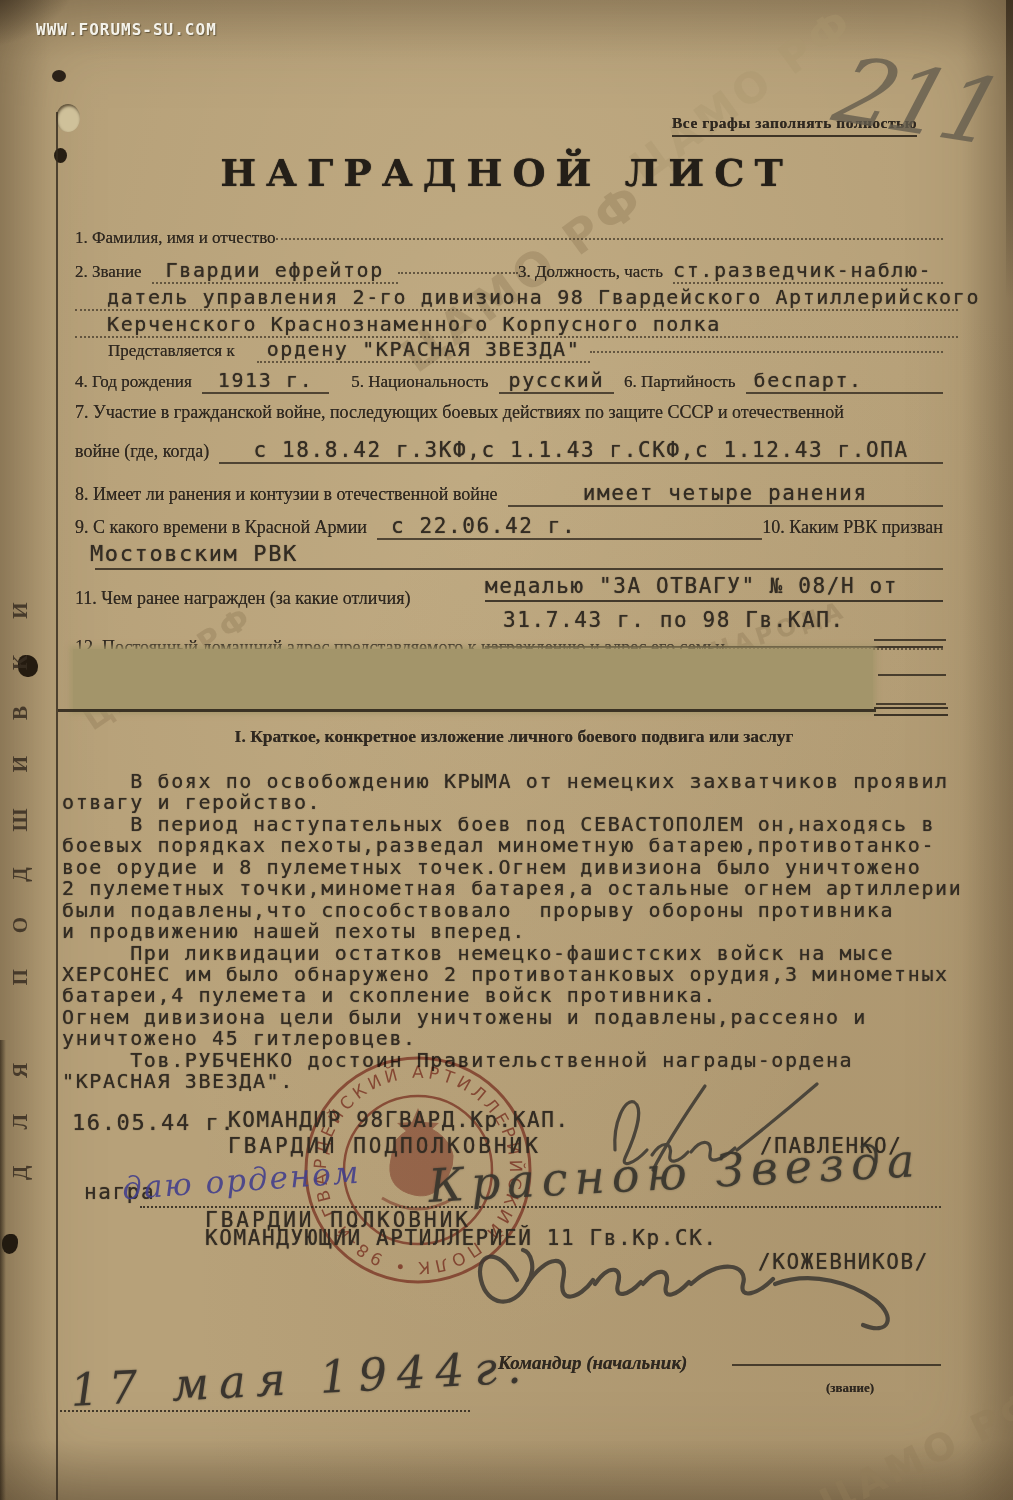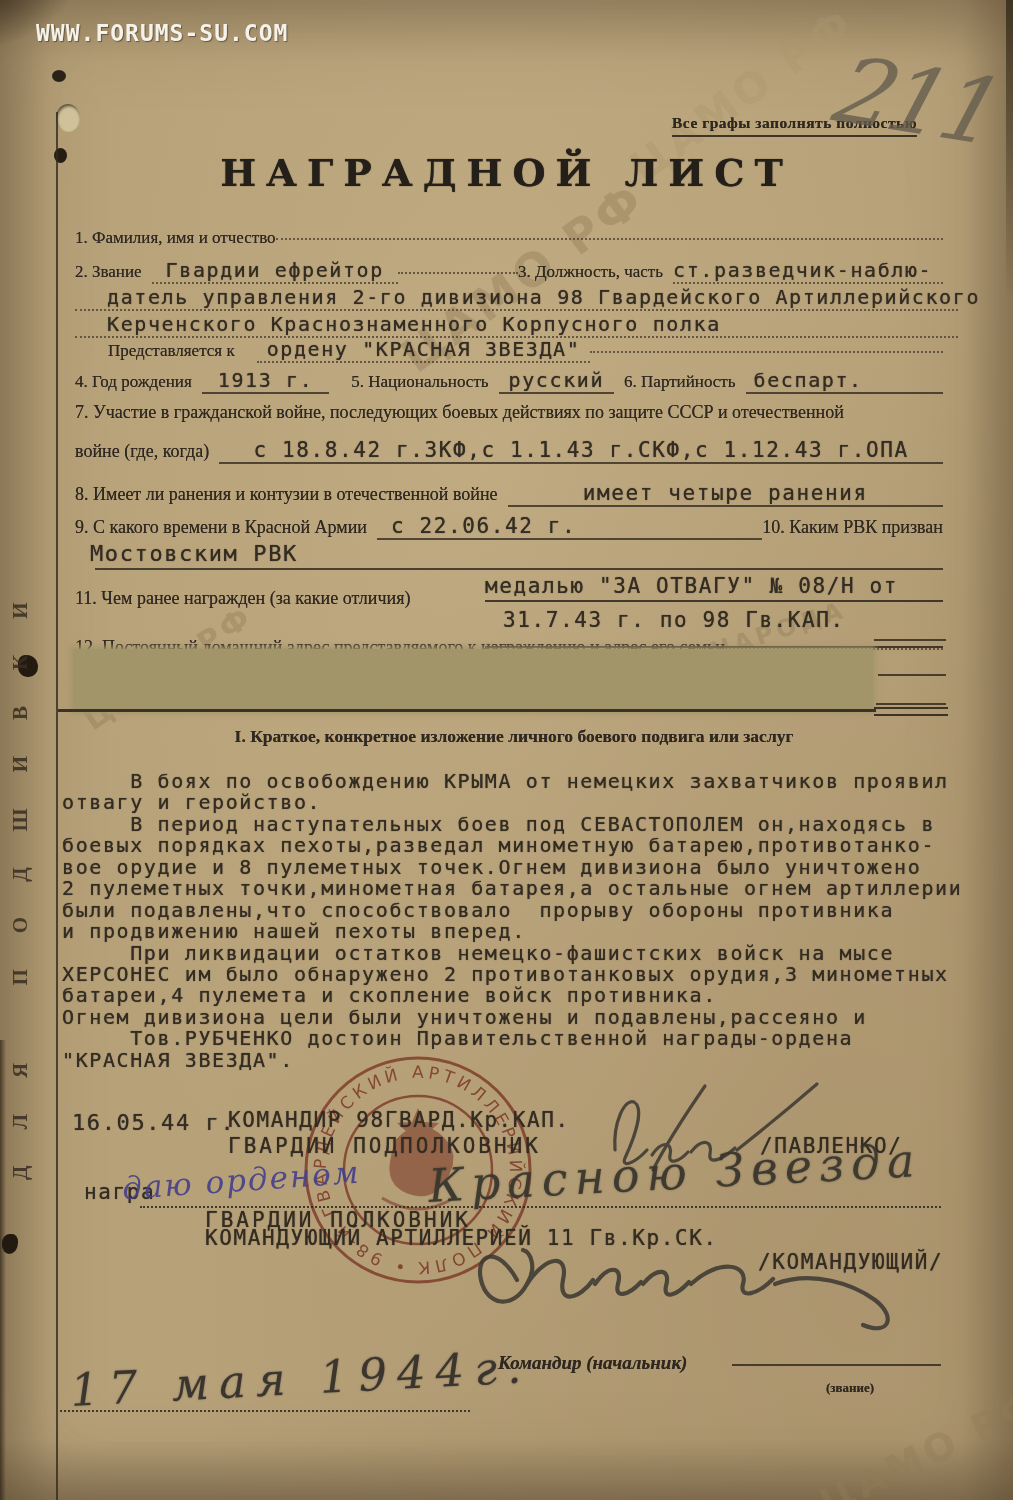--- a/index.html
+++ b/index.html
@@ -50,21 +50,21 @@
   <div class="blem" style="left:54px;top:148px;width:13px;height:15px;background:#271e13;"></div>
   <div class="blem" style="left:18px;top:655px;width:20px;height:22px;background:#241b10;border-radius:40% 60% 50% 50%;"></div>
   <div class="blem" style="left:2px;top:1234px;width:16px;height:20px;background:#221a10;border-radius:50% 40% 60% 50%;"></div>
 
   <div class="wm" style="left:610px;top:70px;font-size:42px;transform:rotate(-36deg);color:rgba(170,150,110,.4);">ЦАМО РФ</div>
   <div class="wm" style="left:380px;top:250px;font-size:46px;transform:rotate(-36deg);">ЦАМО РФ</div>
   <div class="wm" style="left:560px;top:640px;font-size:24px;transform:rotate(-18deg);">ПОДВИГ НАРОДА</div>
   <div class="wm" style="left:70px;top:650px;font-size:30px;transform:rotate(-34deg);">ЦАМО РФ</div>
   <div class="wm" style="left:810px;top:1430px;font-size:38px;transform:rotate(-26deg);">ЦАМО РФ</div>
 
-  <div class="abs" style="left:36px;top:20px;font-family:'DejaVu Sans Mono',monospace;font-weight:bold;font-size:23px;
+  <div class="abs" style="left:36px;top:20px;font-family:'DejaVu Sans Mono',monospace;font-weight:bold;font-size:16px;
               color:#f4f2ea;letter-spacing:1px;text-shadow:1px 1px 1px rgba(60,50,30,.6);">WWW.FORUMS-SU.COM</div>
 
   <div class="abs" style="left:56px;top:112px;width:2px;height:1388px;background:rgba(52,42,30,.8);"></div>
   <div class="abs" style="left:8px;top:420px;height:760px;writing-mode:vertical-rl;transform:rotate(180deg);
               font-family:'Liberation Serif',serif;font-size:21px;letter-spacing:36px;
               color:rgba(55,45,33,.85);font-weight:bold;">ДЛЯ ПОДШИВКИ</div>
 
   <div class="abs lb" style="left:672px;top:114px;font-weight:bold;font-size:15.5px;letter-spacing:.5px;
               border-bottom:2px solid rgba(40,33,24,.85);padding-bottom:3px;">Все графы заполнять полностью</div>
   <div class="abs" style="left:838px;top:48px;font-family:'DejaVu Serif',serif;font-style:italic;font-size:92px;
@@ -156,20 +156,21 @@
       <div class="tw bline">     В период наступательных боев под СЕВАСТОПОЛЕМ он,находясь в</div>
       <div class="tw bline">боевых порядках пехоты,разведал минометную батарею,противотанко-</div>
       <div class="tw bline">вое орудие и 8 пулеметных точек.Огнем дивизиона было уничтожено</div>
       <div class="tw bline">2 пулеметных точки,минометная батарея,а остальные огнем артиллерии</div>
       <div class="tw bline">были подавлены,что способствовало  прорыву обороны противника</div>
       <div class="tw bline">и продвижению нашей пехоты вперед.</div>
       <div class="tw bline">     При ликвидации остатков немецко-фашистских войск на мысе</div>
       <div class="tw bline">ХЕРСОНЕС им было обнаружено 2 противотанковых орудия,3 минометных</div>
       <div class="tw bline">батареи,4 пулемета и скопление войск противника.</div>
       <div class="tw bline">Огнем дивизиона цели были уничтожены и подавлены,рассеяно и</div>
+      <div class="tw bline">уничтожено 45 гитлеровцев.</div>
       <div class="tw bline">     Тов.РУБЧЕНКО достоин Правительственной награды-ордена</div>
       <div class="tw bline">"КРАСНАЯ ЗВЕЗДА".</div>
     </div>
 
   <svg class="abs" style="left:296px;top:1048px;mix-blend-mode:multiply;opacity:.78;" width="244" height="244" viewBox="0 0 244 244">
     <defs>
       <path id="arcpath" d="M122,214 a92,92 0 1,1 0.01,0"></path>
     </defs>
     <g stroke="#9c352c" fill="none" stroke-width="3" opacity=".85">
       <circle cx="122" cy="122" r="112"></circle>
@@ -200,21 +201,21 @@
   </svg>
 
   <div class="abs tw" style="left:84px;top:1180px;font-size:21px;">награ</div>
   <div class="abs dotline" style="left:140px;right:72px;top:1178px;height:28px;"></div>
   <div class="abs hw" style="left:122px;top:1162px;font-size:31px;color:#44408c;transform:rotate(-4deg);letter-spacing:2px;opacity:.9;">даю орденом</div>
   <div class="abs hw" style="left:428px;top:1146px;font-size:46px;transform:rotate(-3deg);letter-spacing:7px;
               color:rgba(58,54,46,.92);text-shadow:0 0 2px rgba(58,54,46,.5);">Красною Звезда</div>
 
   <div class="abs tw" style="left:205px;top:1226px;font-size:21px;">КОМАНДУЮЩИЙ АРТИЛЛЕРИЕЙ 11 Гв.Кр.СК.</div>
   <div class="abs tw" style="left:205px;top:1208px;font-size:21px;letter-spacing:3px;">ГВАРДИИ ПОЛКОВНИК</div>
-  <div class="abs tw" style="left:758px;top:1250px;font-size:21px;">/КОМАНДУЮЩИЙ/</div>
+  <div class="abs tw" style="left:758px;top:1250px;font-size:21px;">/КОЖЕВНИКОВ/</div>
   <svg class="abs" style="left:455px;top:1222px;" width="470" height="125" viewBox="0 0 470 125">
     <g stroke="#3b3731" stroke-width="4.2" fill="none" stroke-linecap="round" opacity=".85">
       <path d="M62,58 C42,22 20,32 26,58 C32,84 58,88 72,62 C82,46 76,30 68,28"></path>
       <path d="M72,62 C92,32 114,32 108,58 C103,82 124,78 138,58"></path>
       <path d="M140,62 C154,42 168,44 163,62 C159,77 173,74 186,60"></path>
       <path d="M188,62 C203,44 216,47 211,64 C208,78 221,74 234,60"></path>
       <path d="M236,62 C264,36 294,42 288,62 C284,78 303,72 318,57"></path>
       <path d="M320,62 C358,48 398,62 420,78 C442,95 434,114 408,103"></path>
     </g>
   </svg>

